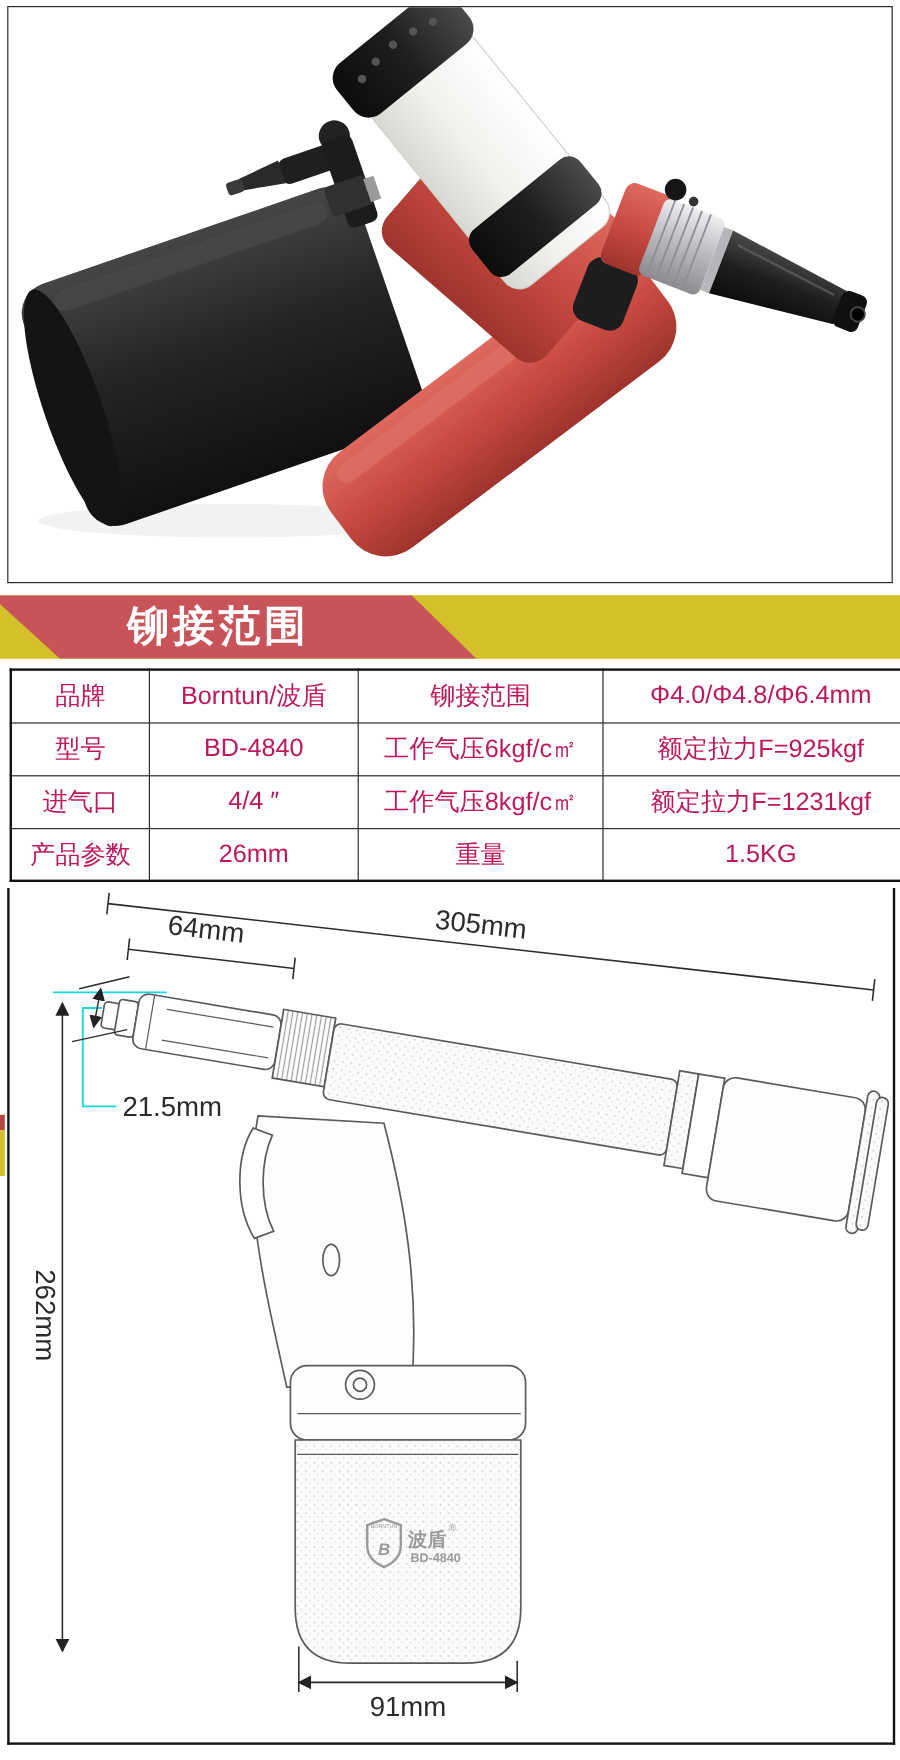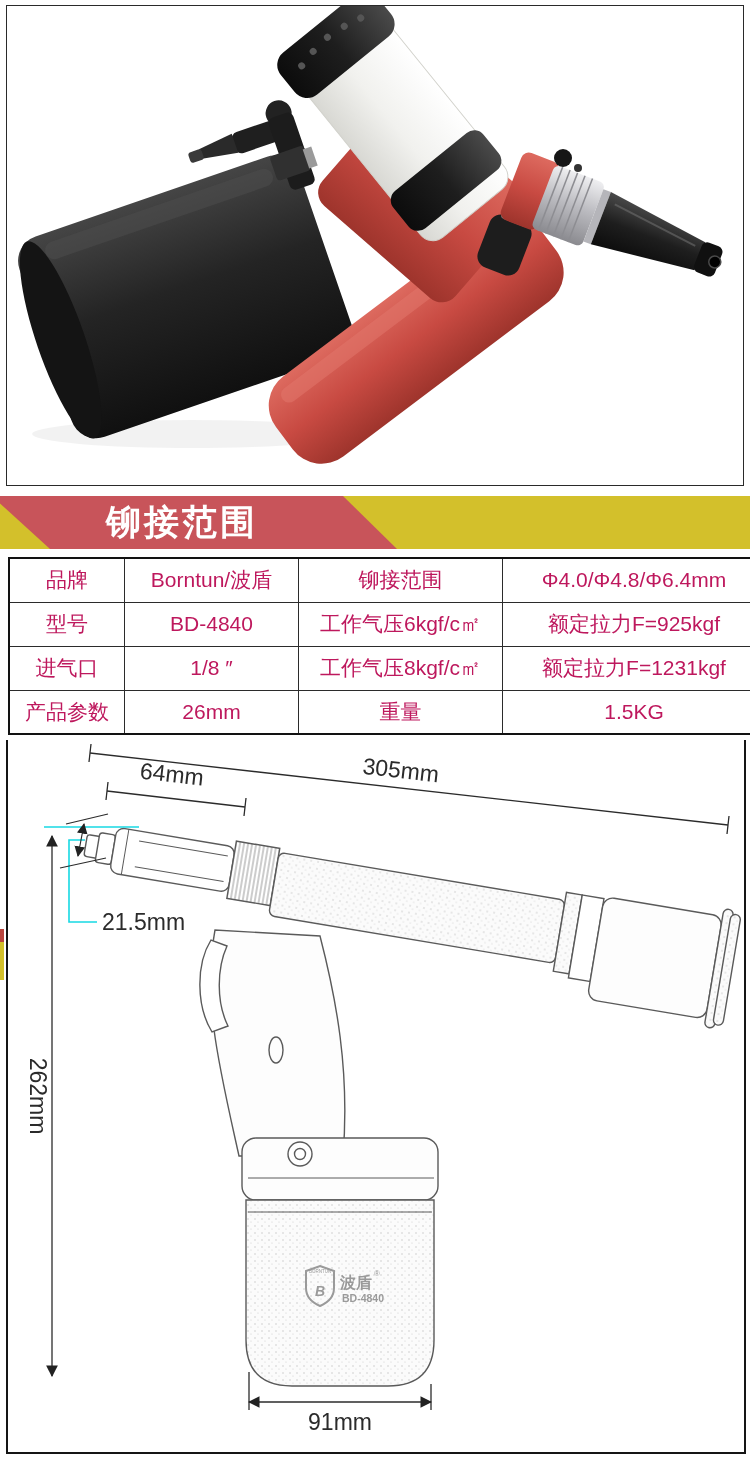--- a/index.html
+++ b/index.html
@@ -156,21 +156,21 @@
       <td class="c4">Φ4.0/Φ4.8/Φ6.4mm</td>
     </tr>
     <tr>
       <td>型号</td>
       <td>BD-4840</td>
       <td>工作气压6kgf/c㎡</td>
       <td>额定拉力F=925kgf</td>
     </tr>
     <tr>
       <td>进气口</td>
-      <td>1/8 ″</td>
+      <td>4/4 ″</td>
       <td>工作气压8kgf/c㎡</td>
       <td>额定拉力F=1231kgf</td>
     </tr>
     <tr>
       <td>产品参数</td>
       <td>26mm</td>
       <td>重量</td>
       <td>1.5KG</td>
     </tr>
   </tbody>

